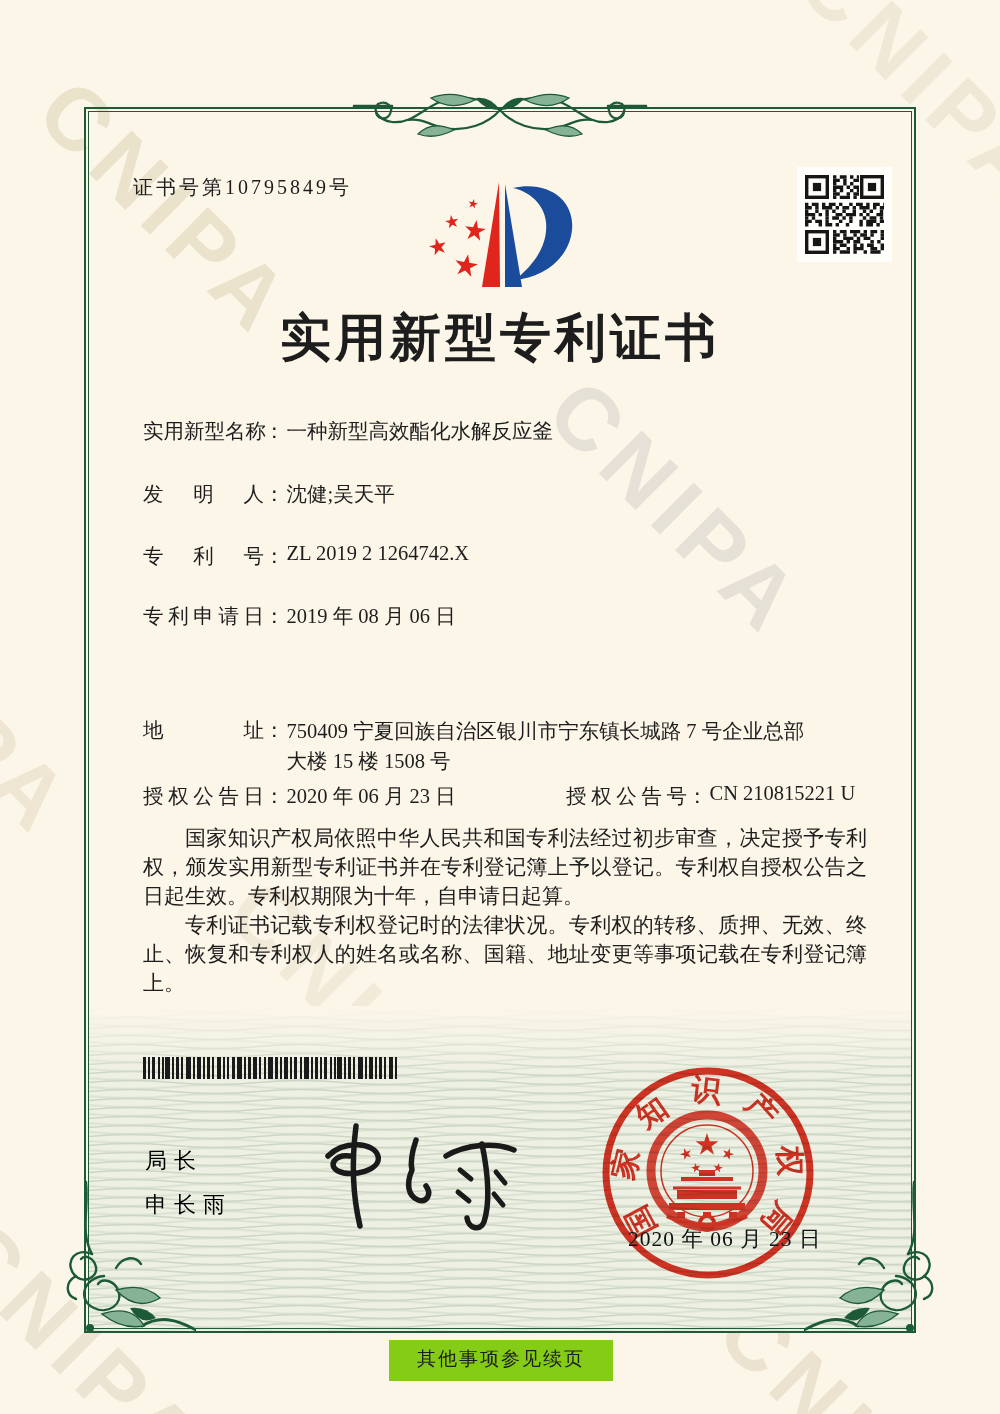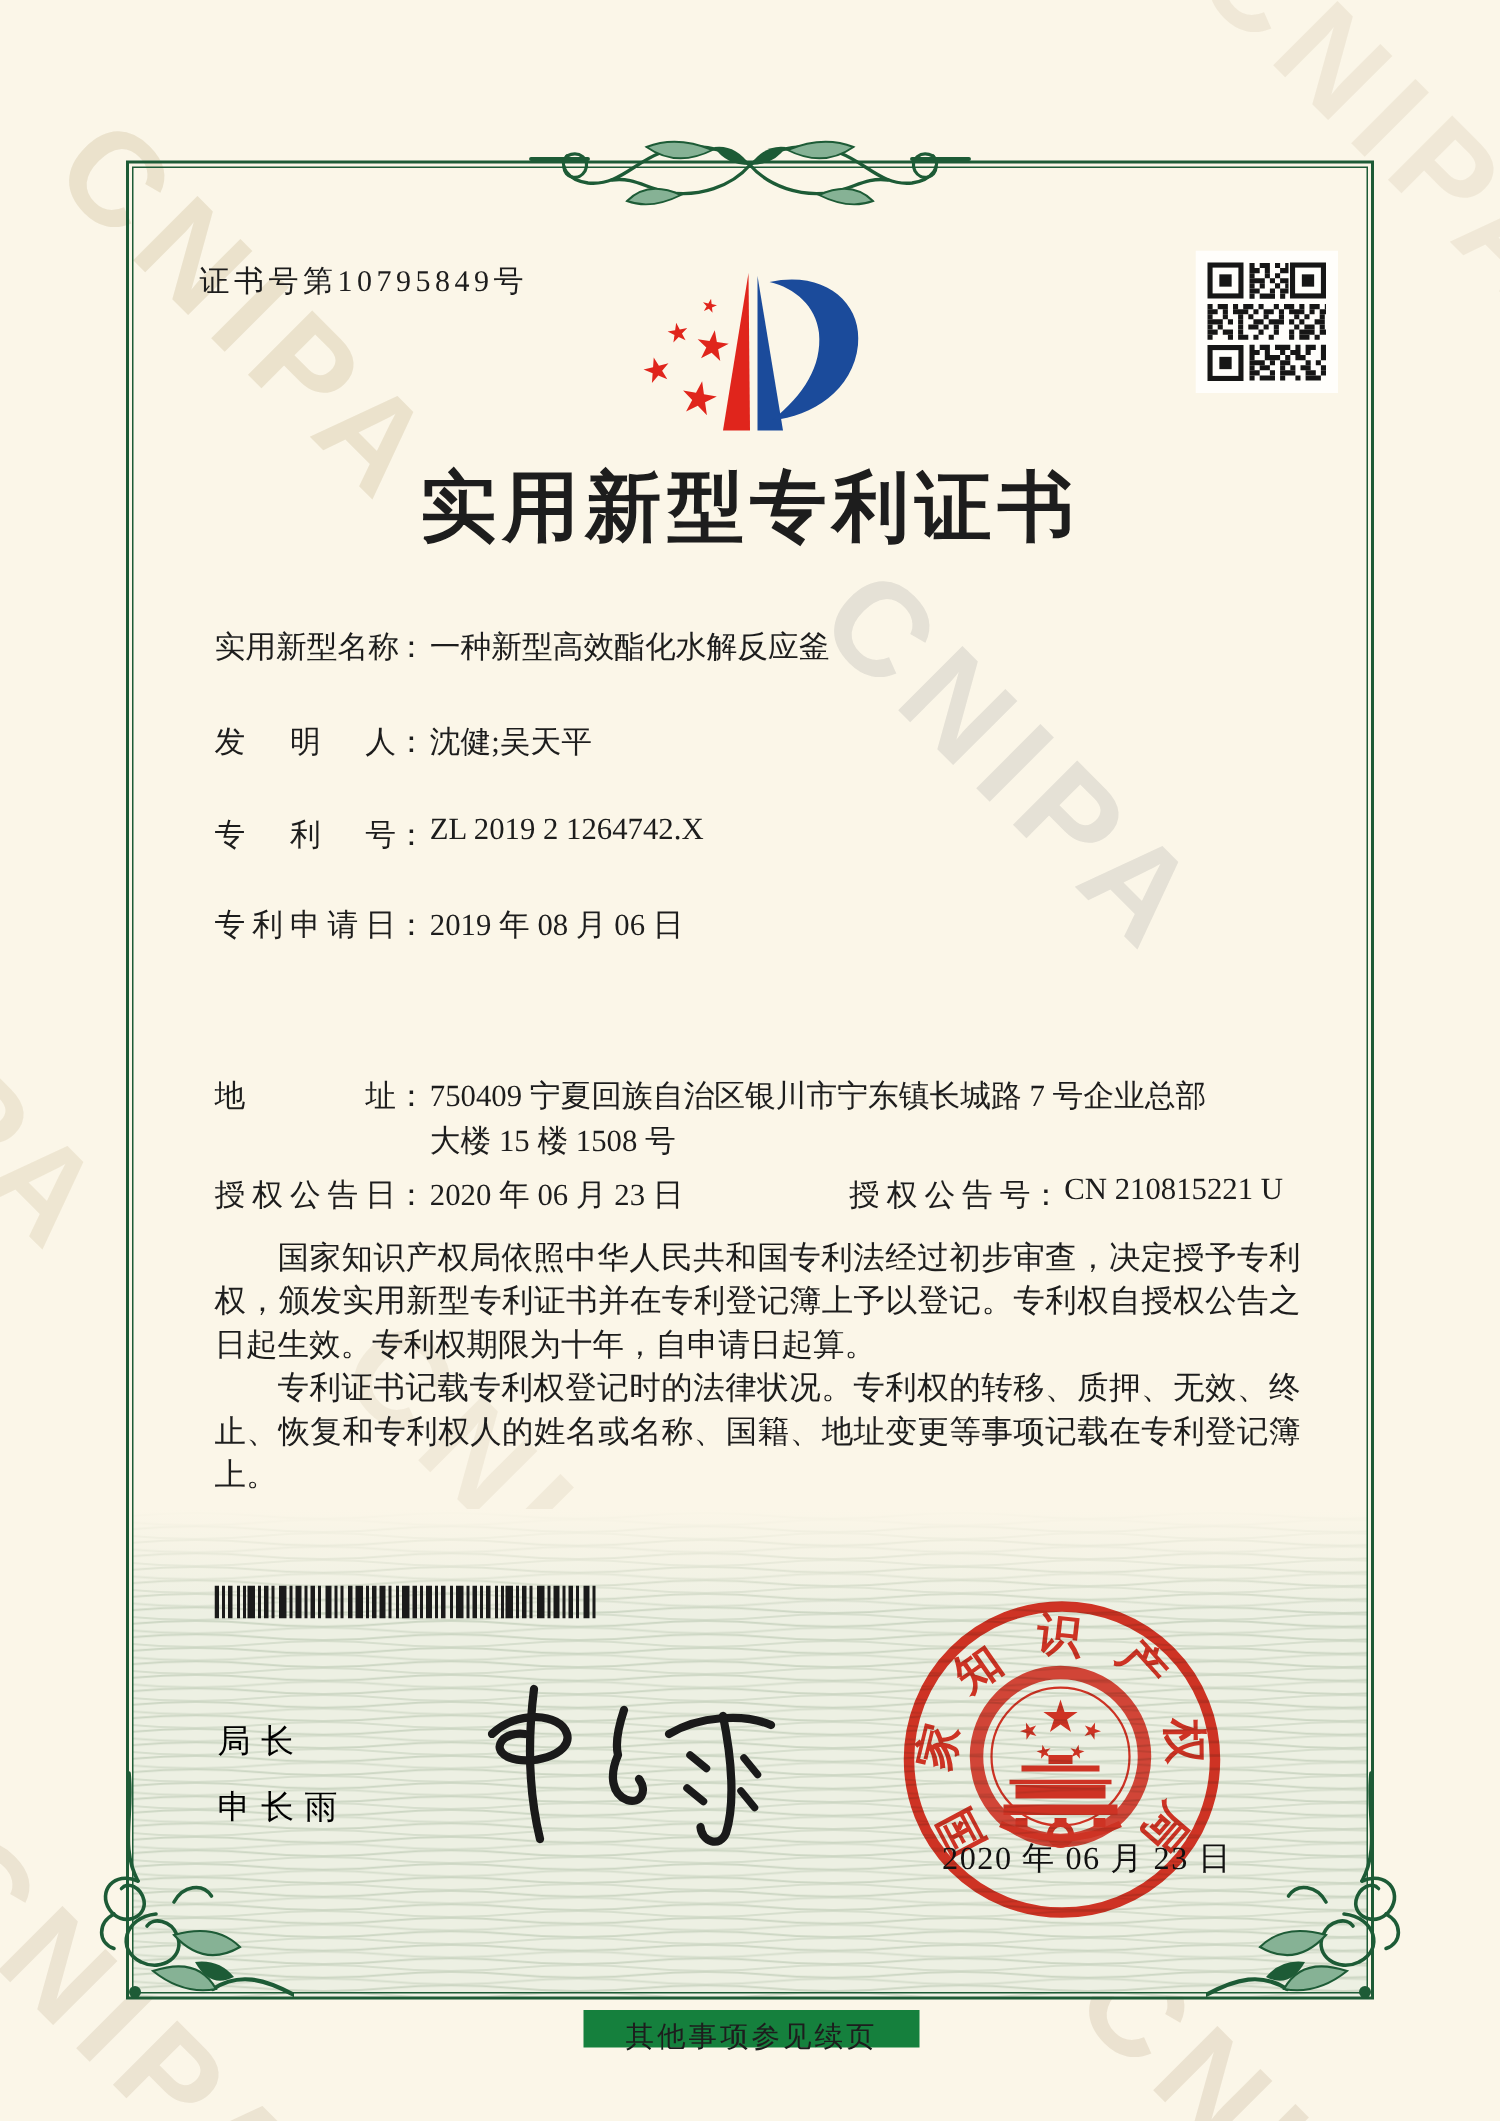--- a/index.html
+++ b/index.html
@@ -31,21 +31,21 @@
   .bodytext p{margin:0;text-indent:2em;}
   .barcode{position:absolute;left:143px;top:1057px;z-index:4;}
   .director{position:absolute;left:145px;font-family:"Liberation Sans","DejaVu Sans",sans-serif;
       font-size:22px;letter-spacing:7px;z-index:4;color:#000000;}
   .sig{position:absolute;left:300px;top:1118px;z-index:4;}
   .seal{position:absolute;left:598px;top:1058px;z-index:5;mix-blend-mode:multiply;}
   .seal-date{position:absolute;left:628px;top:1224px;font-size:21.5px;letter-spacing:1px;
       color:#111;z-index:6;white-space:nowrap;}
   .page-info{position:absolute;left:330px;top:1288px;width:300px;text-align:center;
       font-size:18px;z-index:4;}
-  .note{position:absolute;left:389px;top:1340px;width:224px;height:25px;background:#15803d;
+  .note{position:absolute;left:389px;top:1340px;width:224px;height:41px;background:#84cc16;
       text-align:center;line-height:38px;font-size:19px;letter-spacing:2px;z-index:4;}
 </style>
 </head>
 <body>
 
 <div class="page">
 
   <svg width="0" height="0" style="position:absolute" aria-hidden="true">
     <defs>
       <polygon id="star" points="0,-1 0.224,-0.309 0.951,-0.309 0.363,0.118 0.588,0.809 0,0.382 -0.588,0.809 -0.363,0.118 -0.951,-0.309 -0.224,-0.309"></polygon>

